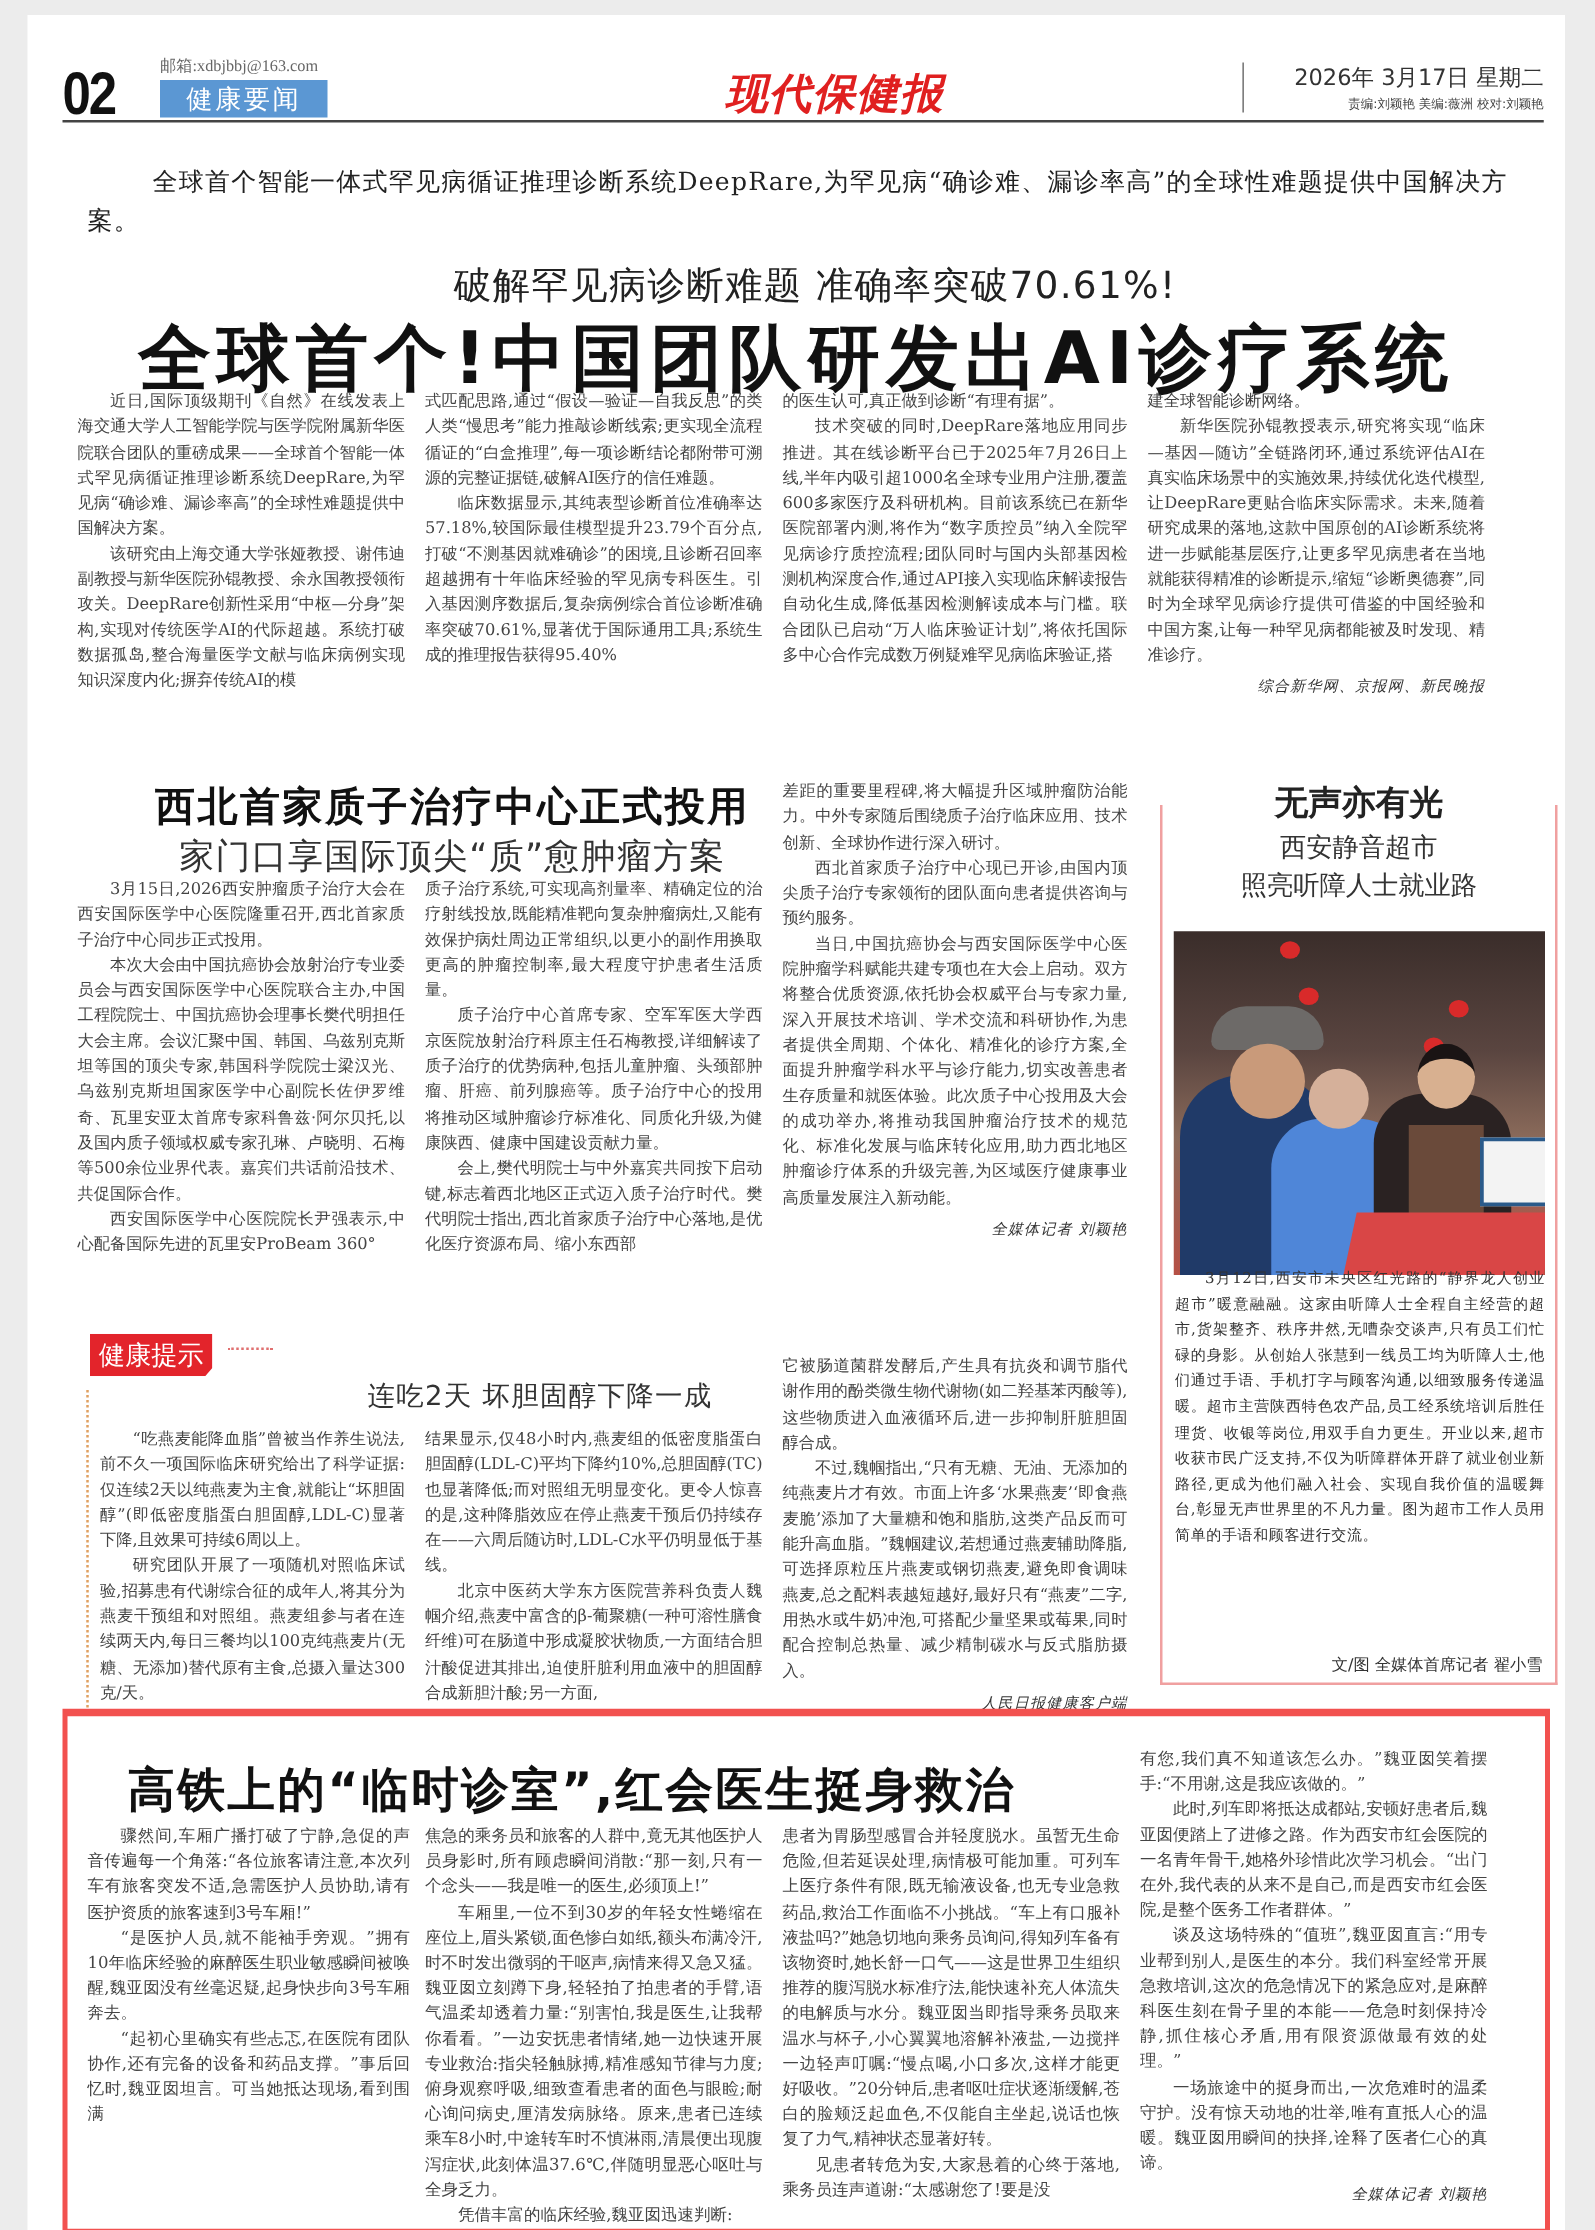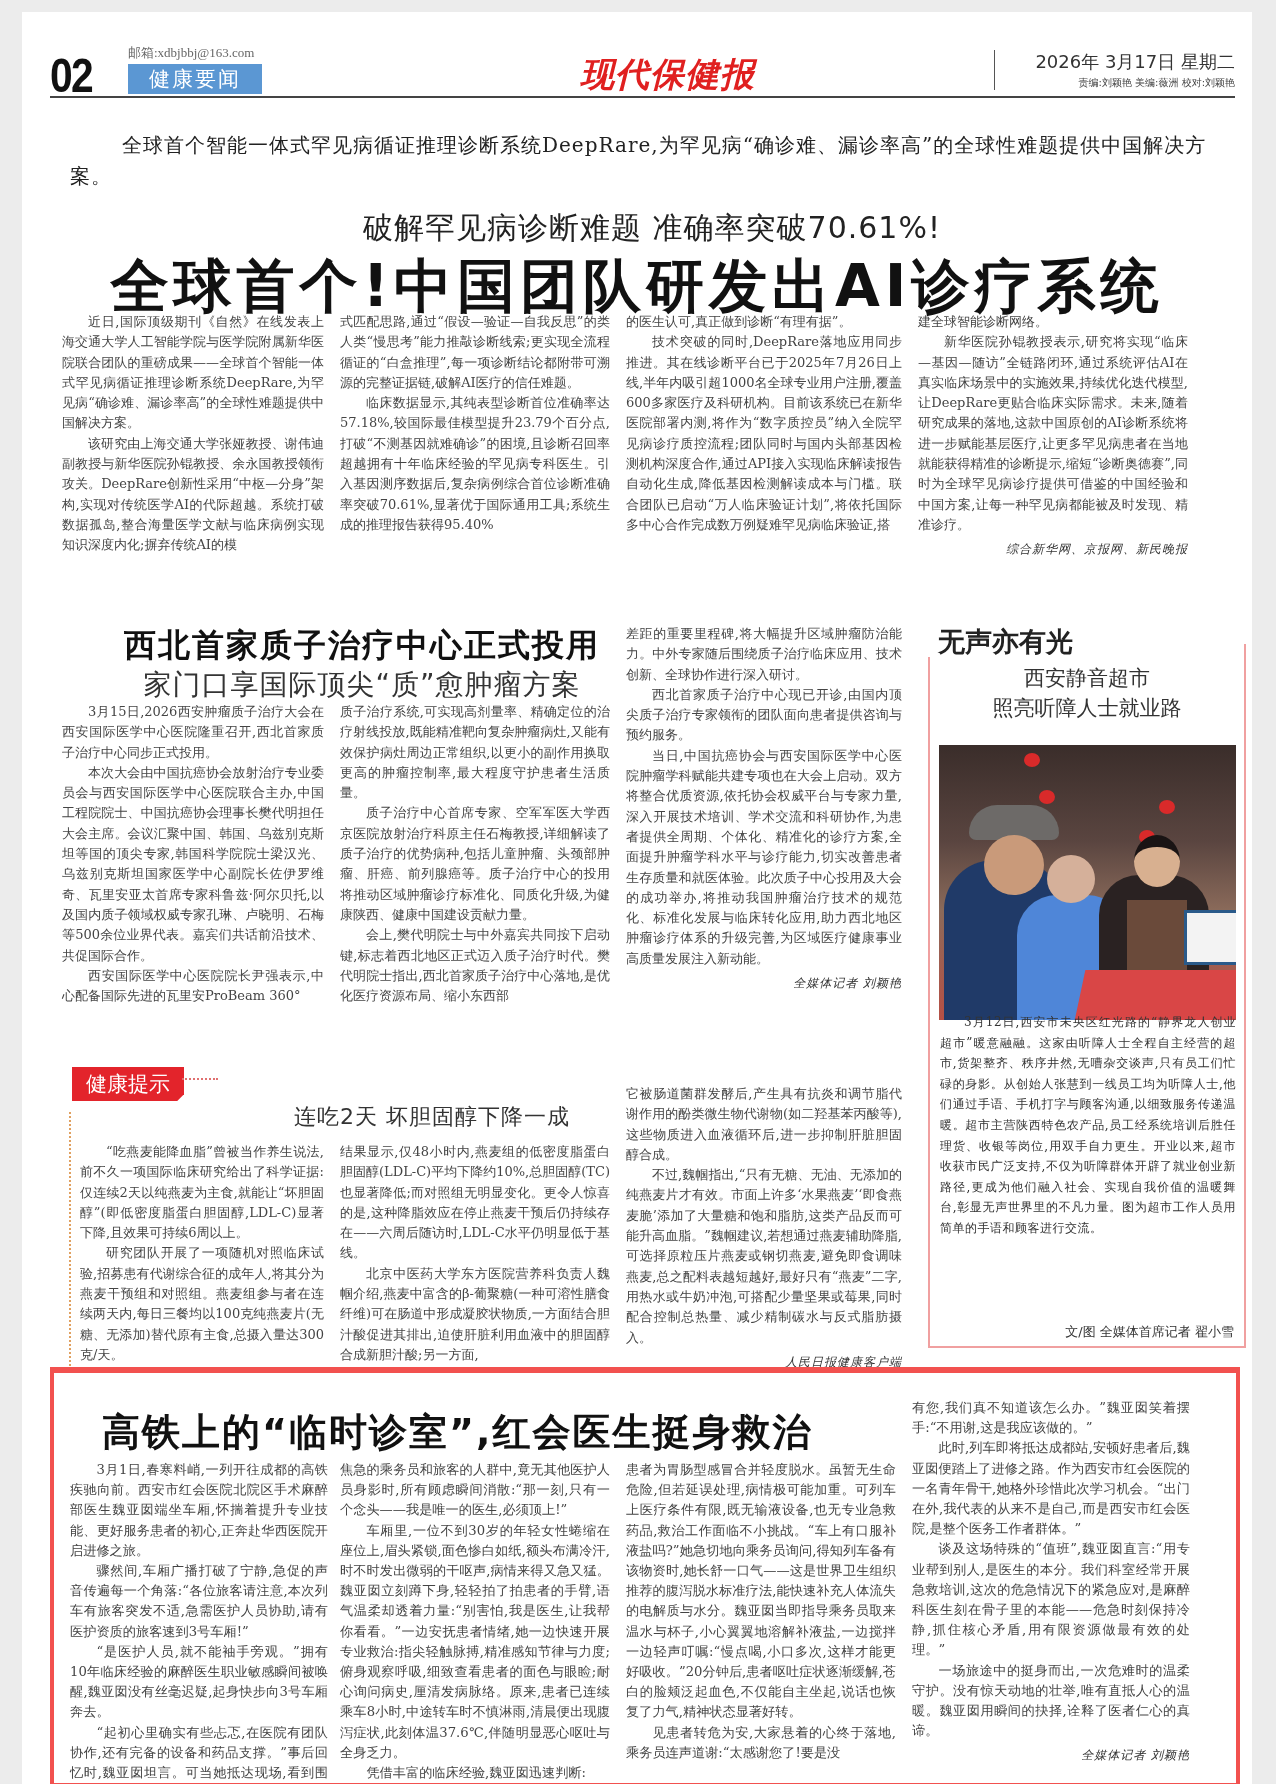--- a/index.html
+++ b/index.html
@@ -27,41 +27,41 @@
   .col p { text-indent: 2em; }
   .col p.noind { text-indent: 0; }
   .byline { font-family: "DejaVu Serif", serif; font-size: 12px; text-align: right; color: #333; font-style: italic; letter-spacing: 1px; margin-top: 4px; }
 
   
   .headline2 { position: absolute; left: 40px; width: 600px; top: 612px; text-align: center; font-family: "DejaVu Sans", sans-serif; font-weight: bold; font-size: 32px; color: #111; letter-spacing: 2px; }
   .subhead2 { position: absolute; left: 40px; width: 600px; top: 654px; text-align: center; font-family: "DejaVu Sans", sans-serif; font-size: 28px; color: #333; letter-spacing: 1px; }
 
   
   .photo-box { position: absolute; left: 906px; top: 632px; width: 318px; height: 704px; border: 2px solid #f0a0a0; border-top: none; }
-  .pb-title { position: absolute; left: 906px; width: 318px; top: 612px; text-align: left; }
+  .pb-title { position: absolute; left: 906px; width: 318px; top: 612px; text-align: center; }
   .pb-title span { background: #fff; padding: 0 10px; font-family: "DejaVu Sans", sans-serif; font-weight: bold; font-size: 27px; color: #222; }
   .pb-sub { position: absolute; left: 906px; width: 318px; text-align: center; font-family: "DejaVu Sans", sans-serif; font-size: 21px; color: #333; }
   .photo { position: absolute; left: 917px; top: 733px; width: 297px; height: 275px; background: linear-gradient(180deg,#3a2d2a 0%,#5a4540 35%,#8a6a5a 60%,#b65045 100%); overflow: hidden; }
   .photo .lantern { position: absolute; width: 16px; height: 14px; border-radius: 50%; background: #d92a2a; }
   .photo .man { position: absolute; left: 5px; top: 115px; width: 120px; height: 165px; background: #203a68; border-radius: 50px 50px 0 0; }
   .photo .manhead { position: absolute; left: 45px; top: 75px; width: 60px; height: 60px; background: #c99a7a; border-radius: 50%; }
   .photo .cap { position: absolute; left: 30px; top: 60px; width: 90px; height: 35px; background: #6d6a68; border-radius: 40px 40px 10px 10px; }
   .photo .woman { position: absolute; left: 78px; top: 150px; width: 110px; height: 130px; background: #4f86d8; border-radius: 40px 40px 0 0; }
   .photo .womanhead { position: absolute; left: 108px; top: 110px; width: 48px; height: 48px; background: #d5b09a; border-radius: 50%; }
   .photo .clerk { position: absolute; left: 160px; top: 130px; width: 110px; height: 140px; background: #2a2222; border-radius: 40px 40px 0 0; }
   .photo .apron { position: absolute; left: 188px; top: 155px; width: 60px; height: 110px; background: #6a4a3a; }
   .photo .clerkhead { position: absolute; left: 195px; top: 90px; width: 46px; height: 52px; background: #d8b090; border-radius: 50%; border-top: 12px solid #1a1414; }
   .photo .basket { position: absolute; left: 140px; top: 225px; width: 160px; height: 60px; background: #d94646; transform: skewX(-12deg); }
   .photo .sign { position: absolute; left: 245px; top: 165px; width: 55px; height: 55px; background: #f3f3f3; border: 3px solid #2a5a8a; }
   .photo-caption { position: absolute; left: 918px; top: 1000px; width: 296px; font-size: 12px; line-height: 20.6px; color: #333; text-align: justify; letter-spacing: 0.5px; }
   .photo-caption p { text-indent: 2em; }
   .photo-credit { position: absolute; left: 918px; width: 294px; top: 1311px; text-align: right; font-family: "DejaVu Sans", sans-serif; font-size: 13px; color: #333; }
 
   
-  .tip-tag { position: absolute; left: 50px; top: 1055px; width: 112px; height: 34px; background: #e3242b; color: #fff; font-family: "DejaVu Sans", sans-serif; font-size: 21px; line-height: 34px; text-align: center; clip-path: polygon(0 0, 100% 0, 100% 80%, 94% 100%, 0 100%); }
+  .tip-tag { position: absolute; left: 50px; top: 1055px; width: 98px; height: 34px; background: #e3242b; color: #fff; font-family: "DejaVu Sans", sans-serif; font-size: 21px; line-height: 34px; text-align: center; clip-path: polygon(0 0, 100% 0, 100% 80%, 94% 100%, 0 100%); }
   .dots-h { position: absolute; left: 160px; top: 1066px; width: 36px; border-top: 2px dotted #e07070; }
   .dots-v { position: absolute; left: 47px; top: 1100px; height: 258px; border-left: 2px dotted #e0a060; }
   .headline3 { position: absolute; left: 200px; width: 420px; top: 1050px; text-align: center; font-family: "DejaVu Sans", sans-serif; font-weight: bold; font-size: 29px; color: #222; letter-spacing: 2px; }
   .subhead3 { position: absolute; left: 200px; width: 420px; top: 1090px; text-align: center; font-family: "DejaVu Sans", sans-serif; font-size: 22px; color: #333; letter-spacing: 1px; }
 
   
   .hl-box { position: absolute; left: 28px; top: 1355px; width: 1190px; height: 420px; border: 4px solid #f2514f; border-top-width: 6px; }
   .headline4 { position: absolute; left: 80px; top: 1395px; font-family: "DejaVu Sans", sans-serif; font-weight: bold; font-size: 38px; color: #111; letter-spacing: 2px; }
   .col4 { font-size: 13.2px; line-height: 20.2px; }
 </style>
@@ -164,21 +164,20 @@
   <div class="col" style="left:604px; top:1040px; width:276px;margin-top:32px;">
     <p class="noind">它被肠道菌群发酵后,产生具有抗炎和调节脂代谢作用的酚类微生物代谢物(如二羟基苯丙酸等),这些物质进入血液循环后,进一步抑制肝脏胆固醇合成。</p>
     <p>不过,魏帼指出,“只有无糖、无油、无添加的纯燕麦片才有效。市面上许多‘水果燕麦’‘即食燕麦脆’添加了大量糖和饱和脂肪,这类产品反而可能升高血脂。”魏帼建议,若想通过燕麦辅助降脂,可选择原粒压片燕麦或钢切燕麦,避免即食调味燕麦,总之配料表越短越好,最好只有“燕麦”二字,用热水或牛奶冲泡,可搭配少量坚果或莓果,同时配合控制总热量、减少精制碳水与反式脂肪摄入。</p>
     <div class="byline">人民日报健康客户端</div>
   </div>
 
   <div class="hl-box"></div>
   <div class="headline4">高铁上的“临时诊室”,红会医生挺身救治</div>
 
   <div class="col col4" style="left:48px; top:1448px; width:258px;">
-    <p>3月1日,春寒料峭,一列开往成都的高铁疾驰向前。西安市红会医院北院区手术麻醉部医生魏亚囡端坐车厢,怀揣着提升专业技能、更好服务患者的初心,正奔赴华西医院开启进修之旅。</p>
     <p>骤然间,车厢广播打破了宁静,急促的声音传遍每一个角落:“各位旅客请注意,本次列车有旅客突发不适,急需医护人员协助,请有医护资质的旅客速到3号车厢!”</p>
     <p>“是医护人员,就不能袖手旁观。”拥有10年临床经验的麻醉医生职业敏感瞬间被唤醒,魏亚囡没有丝毫迟疑,起身快步向3号车厢奔去。</p>
     <p>“起初心里确实有些忐忑,在医院有团队协作,还有完备的设备和药品支撑。”事后回忆时,魏亚囡坦言。可当她抵达现场,看到围满</p>
   </div>
   <div class="col col4" style="left:318px; top:1448px; width:270px;">
     <p class="noind">焦急的乘务员和旅客的人群中,竟无其他医护人员身影时,所有顾虑瞬间消散:“那一刻,只有一个念头——我是唯一的医生,必须顶上!”</p>
     <p>车厢里,一位不到30岁的年轻女性蜷缩在座位上,眉头紧锁,面色惨白如纸,额头布满冷汗,时不时发出微弱的干呕声,病情来得又急又猛。魏亚囡立刻蹲下身,轻轻拍了拍患者的手臂,语气温柔却透着力量:“别害怕,我是医生,让我帮你看看。”一边安抚患者情绪,她一边快速开展专业救治:指尖轻触脉搏,精准感知节律与力度;俯身观察呼吸,细致查看患者的面色与眼睑;耐心询问病史,厘清发病脉络。原来,患者已连续乘车8小时,中途转车时不慎淋雨,清晨便出现腹泻症状,此刻体温37.6℃,伴随明显恶心呕吐与全身乏力。</p>
     <p>凭借丰富的临床经验,魏亚囡迅速判断:</p>
   </div>
   <div class="col col4" style="left:604px; top:1448px; width:270px;">

